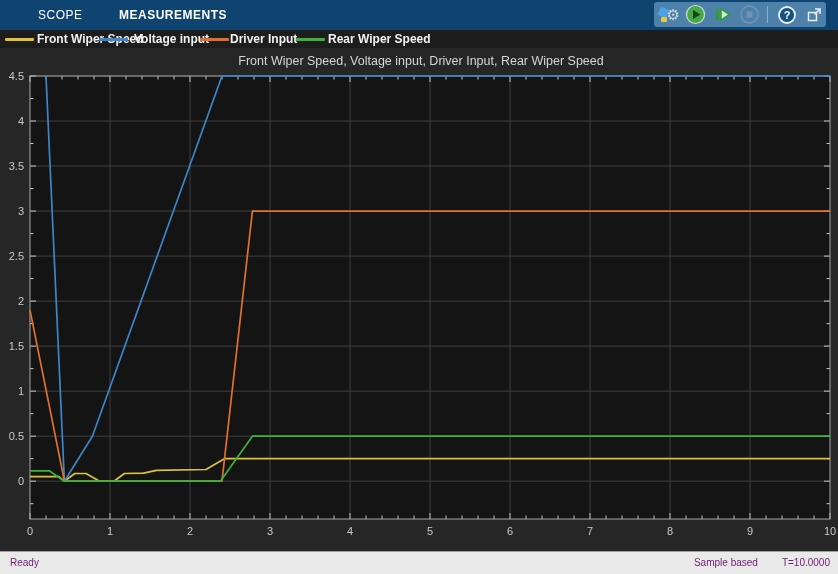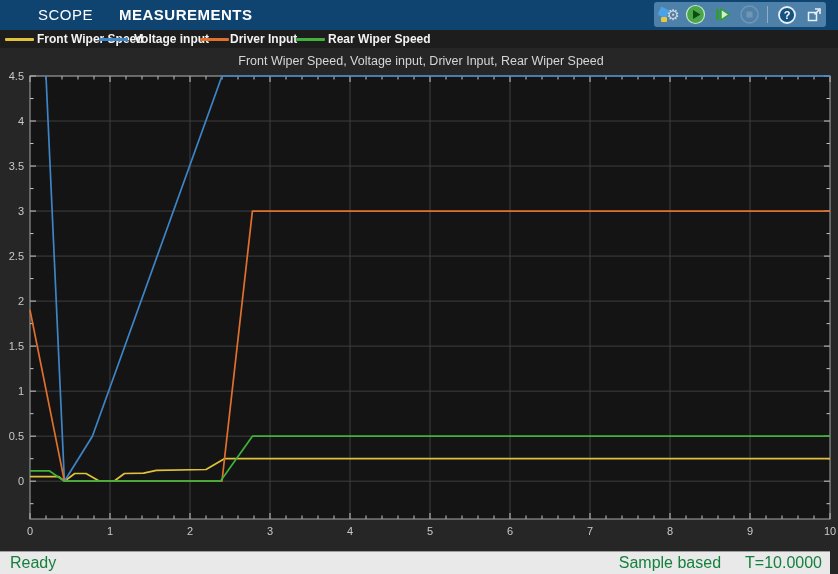--- a/index.html
+++ b/index.html
@@ -1,20 +1,20 @@
 <!DOCTYPE html>
 <html><head>
 <meta charset="utf-8">
 <style>
   html,body { margin:0; padding:0; background:#101010; font-family:"Liberation Sans","DejaVu Sans",sans-serif; }
   .window { position:relative; width:838px; height:574px; background:#262626; overflow:hidden; }
 
   
   .tabbar { position:absolute; top:0; left:0; right:0; height:30px; background:#0f4470; }
-  .tab { position:absolute; top:0; height:30px; line-height:30px; color:#ffffff; font-size:15px;
+  .tab { position:absolute; top:0; height:30px; line-height:30px; color:#ffffff; font-size:12px;
          letter-spacing:0.5px; cursor:default; }
   .tab-scope { left:38px; }
   .tab-measurements { left:119px;font-weight:bold; }
 
   .toolpanel { position:absolute; top:2px; right:12px; width:172px; height:25px; background:#4e81aa;
                border-radius:3px; display:flex; align-items:center; justify-content:flex-start; }
   .tpicon { width:24px; height:22px; margin-left:3px; display:flex; align-items:center; justify-content:center; position:relative; }
   .tpdivider { width:1px; height:17px; background:#93adc4; margin:0 4px 0 6px; }
   .gear-base { position:absolute; left:2px; top:4px; width:9px; height:9px; background:#4aa3e8; transform:rotate(25deg); border-radius:1px; }
   .gear-accent { position:absolute; left:4px; top:13px; width:6px; height:5px; background:#e8c93e; border-radius:1px; }
@@ -25,22 +25,22 @@
   .legend-swatch { position:absolute; top:8px; height:3px; width:29px; z-index:2; border-radius:1px; }
   .legend-label { position:absolute; top:1px; height:16px; line-height:16px; font-size:12px; font-weight:bold;
                   color:#f2f2f2; white-space:nowrap; z-index:1; }
 
   
   .plotpanel { position:absolute; top:48px; left:0; right:0; bottom:23px; background:#262626; }
   .plot-title { position:absolute; top:6px; left:4px; right:0; text-align:center; color:#d6d6d6; font-size:12.5px; }
   .plot-svg { position:absolute; top:0; left:0; }
 
   
-  .statusbar { position:absolute; left:0; right:8px; bottom:0; height:23px; background:#e9e9e9;
-               border-top:1px solid #9e9e9e; color:#15803d; font-size:16px; box-sizing:border-box; }
+  .statusbar { position:absolute; left:0; right:0; bottom:0; height:23px; background:#e9e9e9;
+               border-top:1px solid #9e9e9e; color:#701a75; font-size:10px; box-sizing:border-box; }
   .status-left { position:absolute; left:10px; top:0; height:22px; line-height:22px; }
   .status-right { position:absolute; right:8px; top:0; height:22px; line-height:22px; display:flex; gap:24px; }
 </style>
 </head>
 <body>
 
 <div class="window">
 
   <div class="tabbar">
     <div class="tab tab-scope">SCOPE</div>

